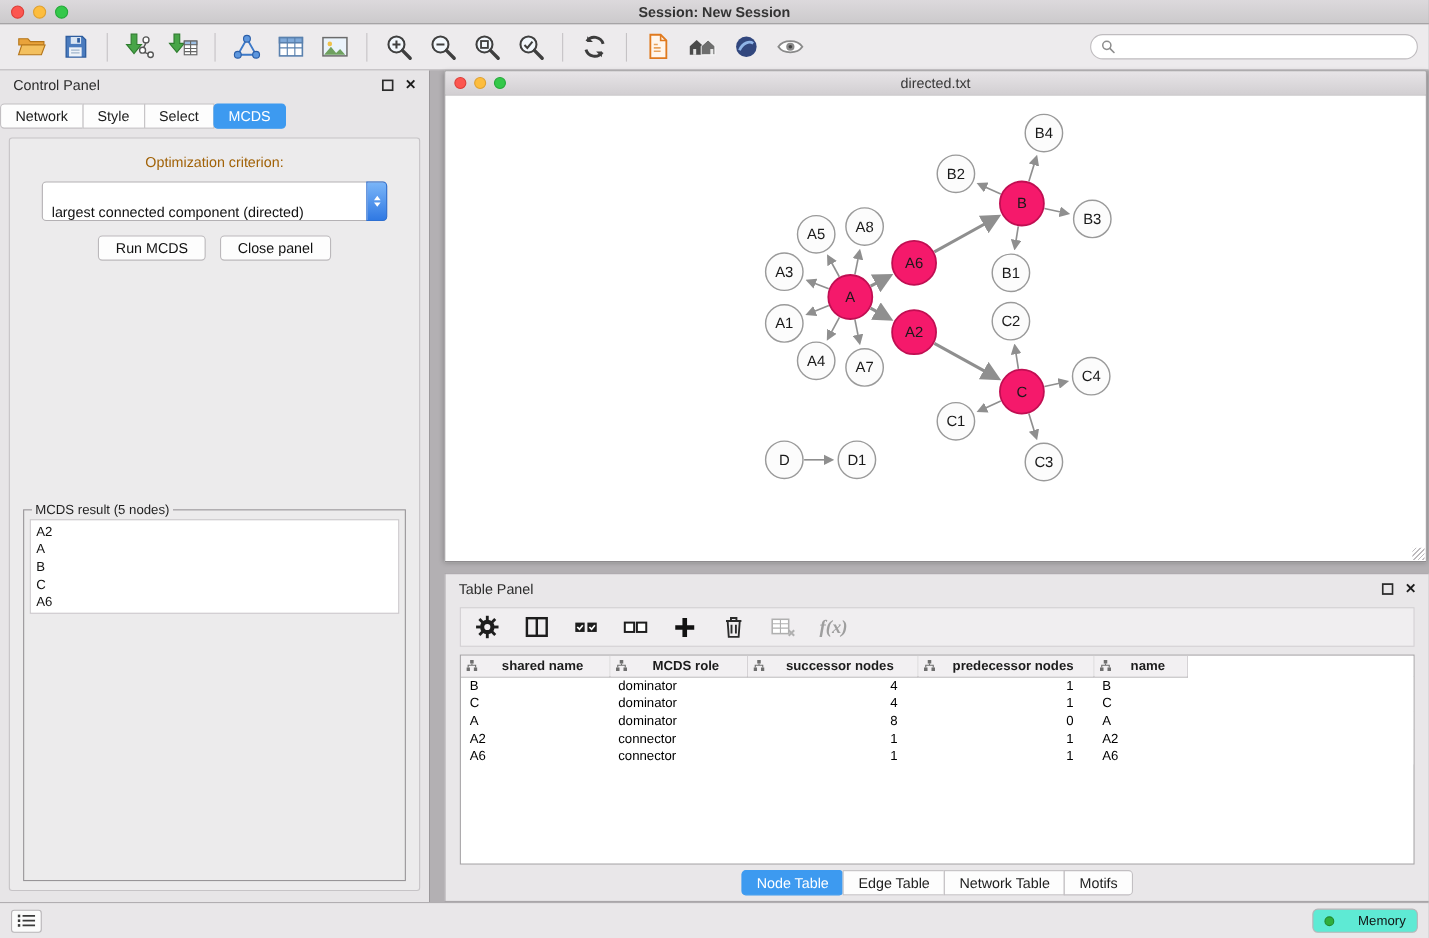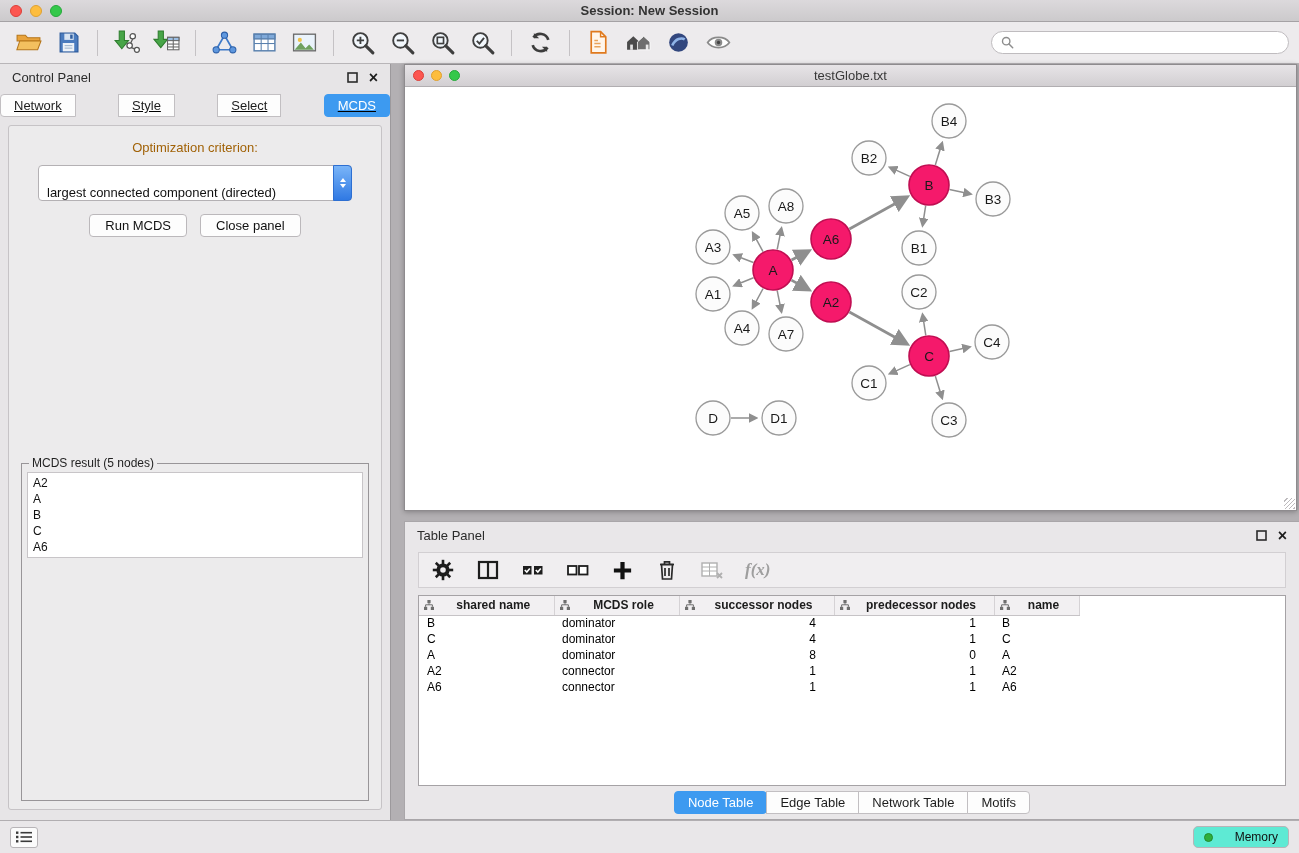--- a/index.html
+++ b/index.html
@@ -24,21 +24,21 @@
 .search-box input{border:none;outline:none;flex:1;font-size:12px;font-family:inherit;background:transparent;color:#222;}
 
 
 .main{flex:1;display:flex;min-height:0;}
 
 
 .control-panel{width:391px;flex:0 0 auto;background:#e7e5e7;border-right:1px solid #9c999c;display:flex;flex-direction:column;min-height:0;}
 .panel-header{height:27px;flex:0 0 auto;display:flex;align-items:center;padding:0 12px;font-size:13px;color:#2b2b2b;}
 .ph-actions{margin-left:auto;display:flex;align-items:center;gap:11px;}
 .ph-close{font-size:16px;font-weight:bold;color:#1c1c1c;line-height:1;}
-.cp-tabs{display:flex;justify-content:space-between;margin:3px 0 2px;flex:0 0 auto;text-decoration:underline;}
+.cp-tabs{display:flex;justify-content:flex-start;margin:3px 0 2px;flex:0 0 auto;}
 .seg{background:#fdfdfd;border:1px solid #c2bfc2;padding:3px 13px;font-size:13px;color:#1d1d1d;margin-left:-1px;white-space:nowrap;}
 .seg:first-child{border-radius:4px 0 0 4px;margin-left:0;}
 .seg:last-child{border-radius:0 4px 4px 0;}
 .seg-active{background:#3d9af0;border-color:#3d9af0;color:#fff;border-radius:4px !important;}
 .cp-content{flex:1;margin:6px 8px 10px;background:#ecebec;border:1px solid #c6c3c6;border-radius:3px;display:flex;flex-direction:column;padding:14px 6px 8px;min-height:0;}
 .opt-label{text-align:center;font-size:13px;color:#a16207;}
 .dropdown{margin:10px auto 0;width:314px;height:36px;background:#fff;border:1px solid #b4b1b4;border-radius:4px;display:flex;align-items:flex-end;position:relative;padding:0 24px 0 8px;font-size:13px;color:#111;white-space:nowrap;}
 .dd-stepper{position:absolute;right:-1px;top:-1px;bottom:-1px;width:19px;border-radius:0 4px 4px 0;background:linear-gradient(#7ab5f8,#3079e3);display:flex;flex-direction:column;align-items:center;justify-content:center;gap:2px;border:1px solid #2d6fd2;}
 .dd-up{width:0;height:0;border-left:3.5px solid transparent;border-right:3.5px solid transparent;border-bottom:4.5px solid #fff;}
 .dd-down{width:0;height:0;border-left:3.5px solid transparent;border-right:3.5px solid transparent;border-top:4.5px solid #fff;}
@@ -282,21 +282,21 @@
 
     <div class="workspace">
 
       <div class="network-window">
         <div class="inner-titlebar">
           <div class="lights">
             <span class="light red"></span>
             <span class="light yellow"></span>
             <span class="light green"></span>
           </div>
-          <div class="inner-title">testGlobe.txt</div>
+          <div class="inner-title">directed.txt</div>
         </div>
         <div class="graph-area">
           <svg viewBox="0 0 891 423" preserveAspectRatio="none">
               <defs>
                 <marker id="arrow" viewBox="0 0 10 10" refX="7.5" refY="5" markerWidth="6.5" markerHeight="6.5" orient="auto">
                   <path d="M0 0L10 5 0 10z" fill="#8F8F8F"></path>
                 </marker>
               </defs>
               <line x1="358.0" y1="164.6" x2="348.0" y2="146.2" stroke="#8F8F8F" stroke-width="1.5" marker-end="url(#arrow)"></line>
               <line x1="372.2" y1="162.4" x2="376.4" y2="141.5" stroke="#8F8F8F" stroke-width="1.5" marker-end="url(#arrow)"></line>

